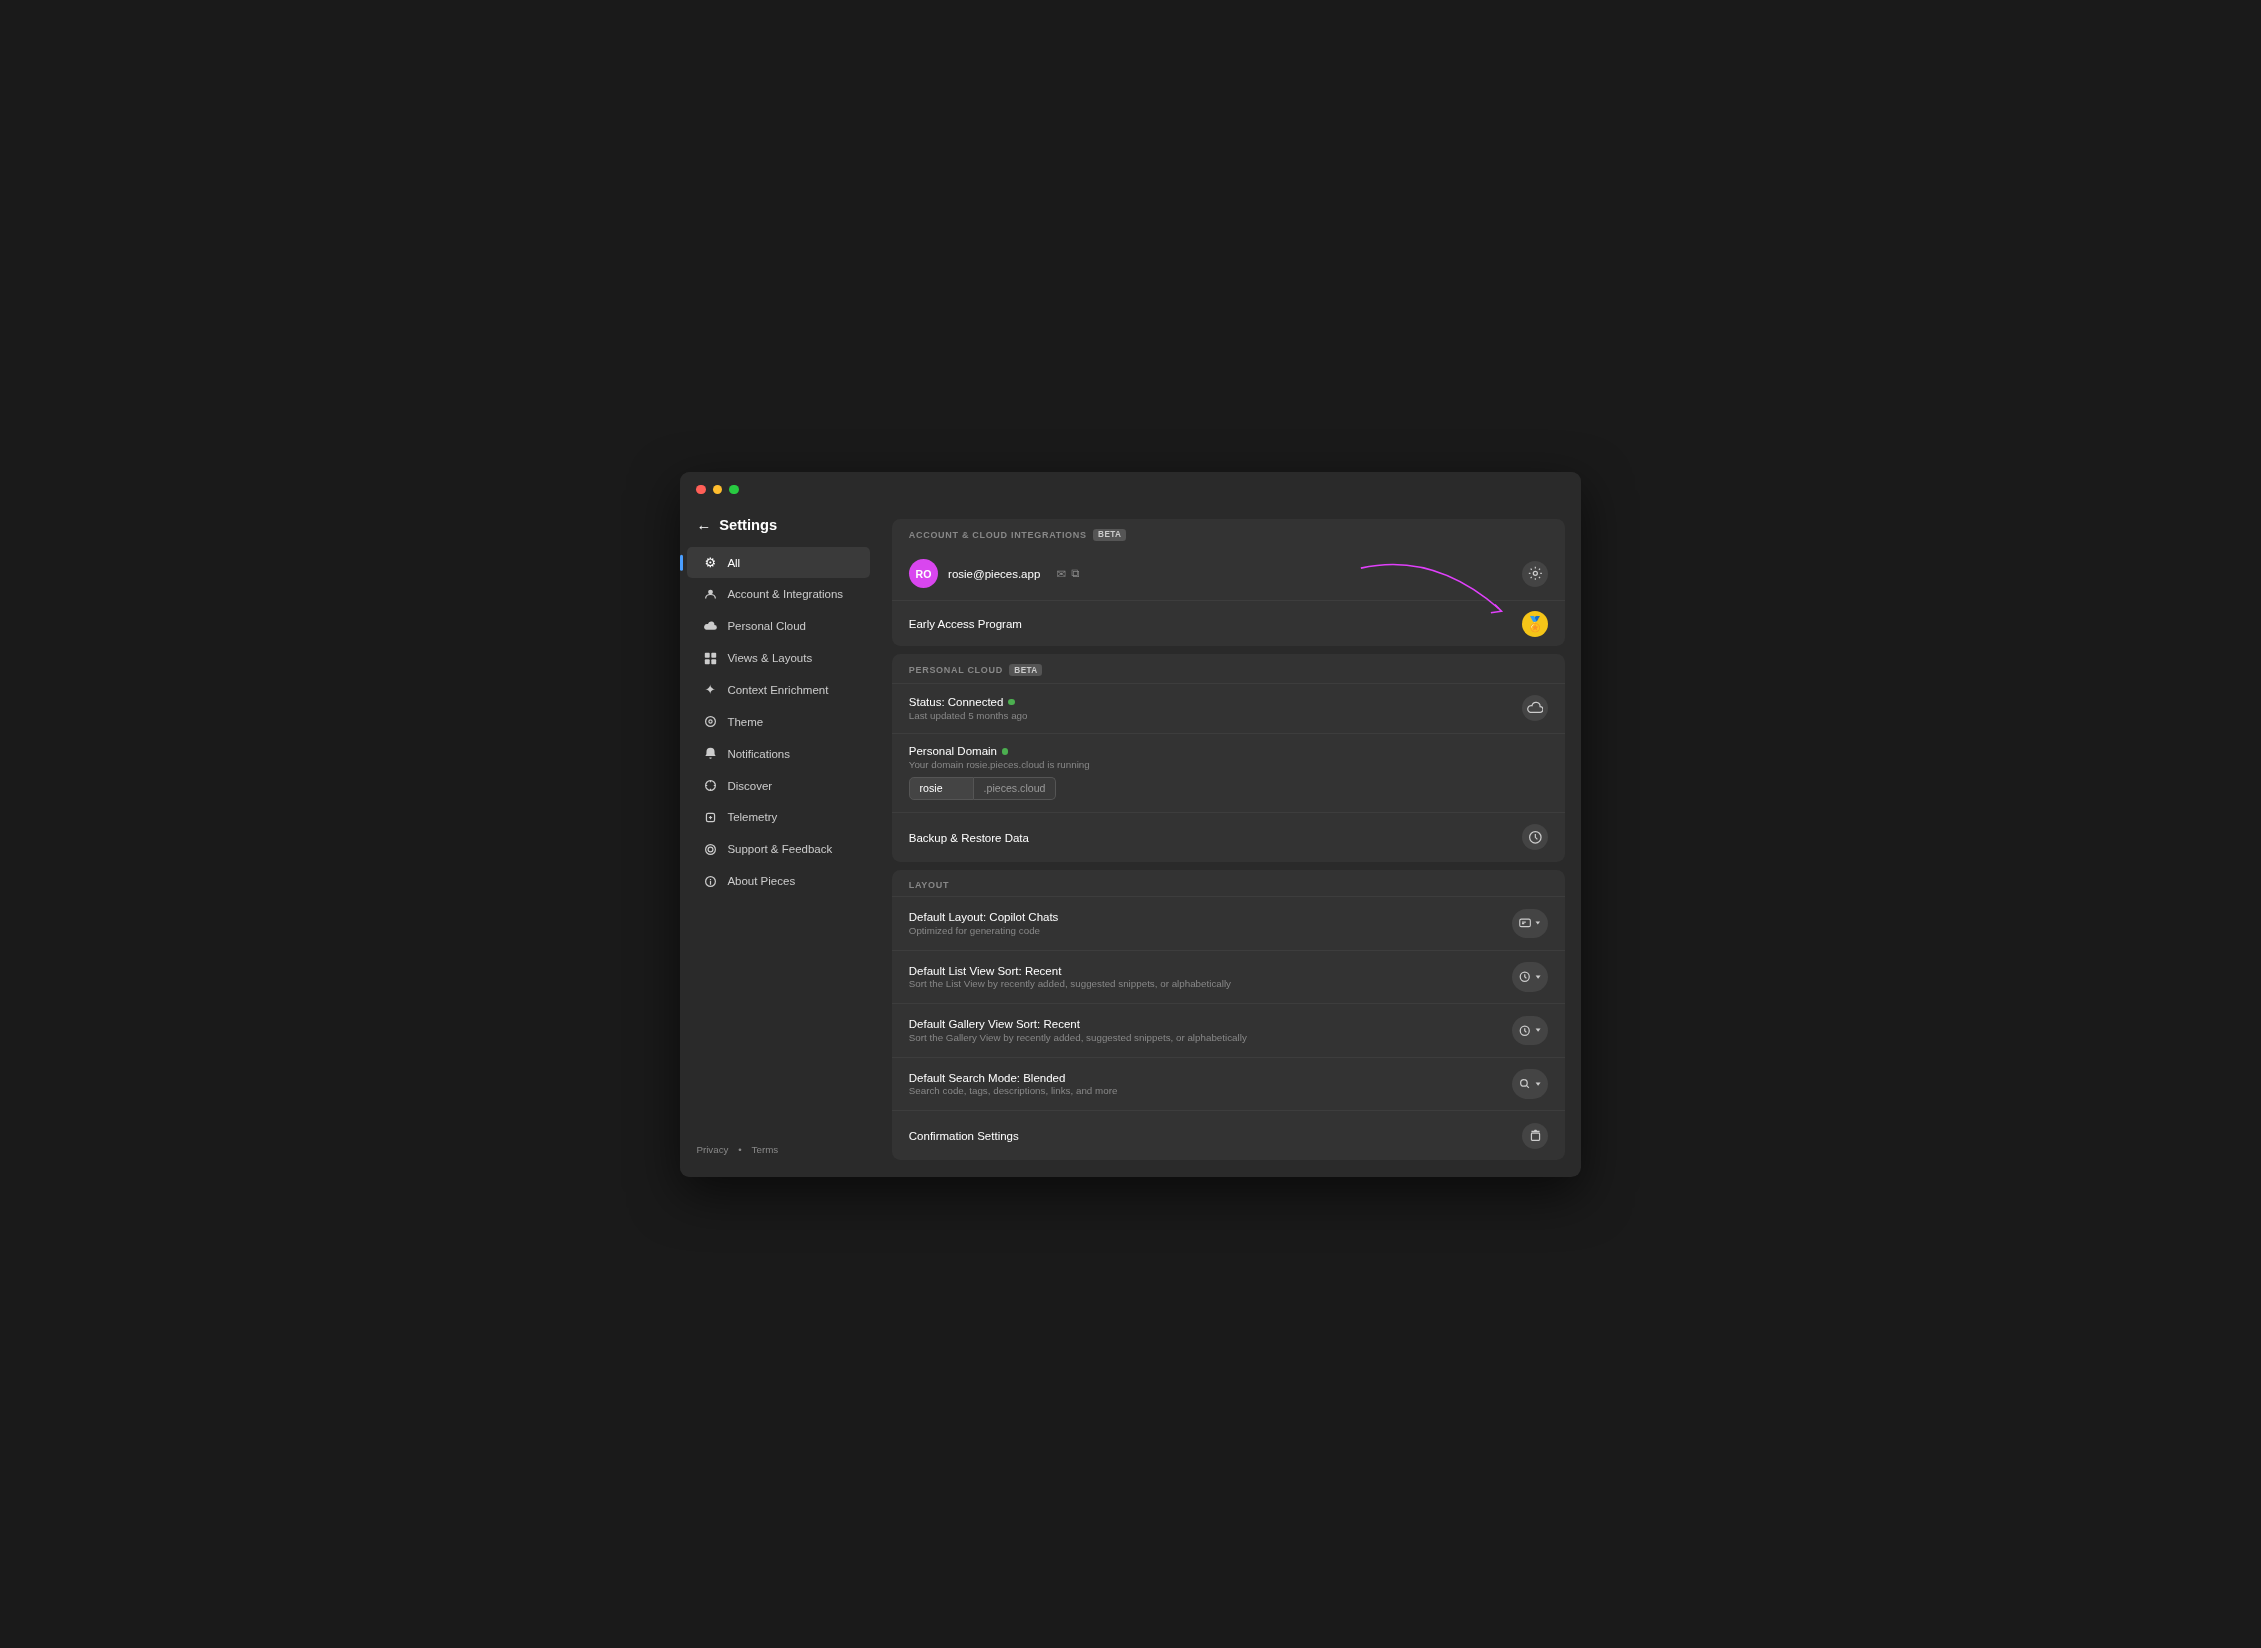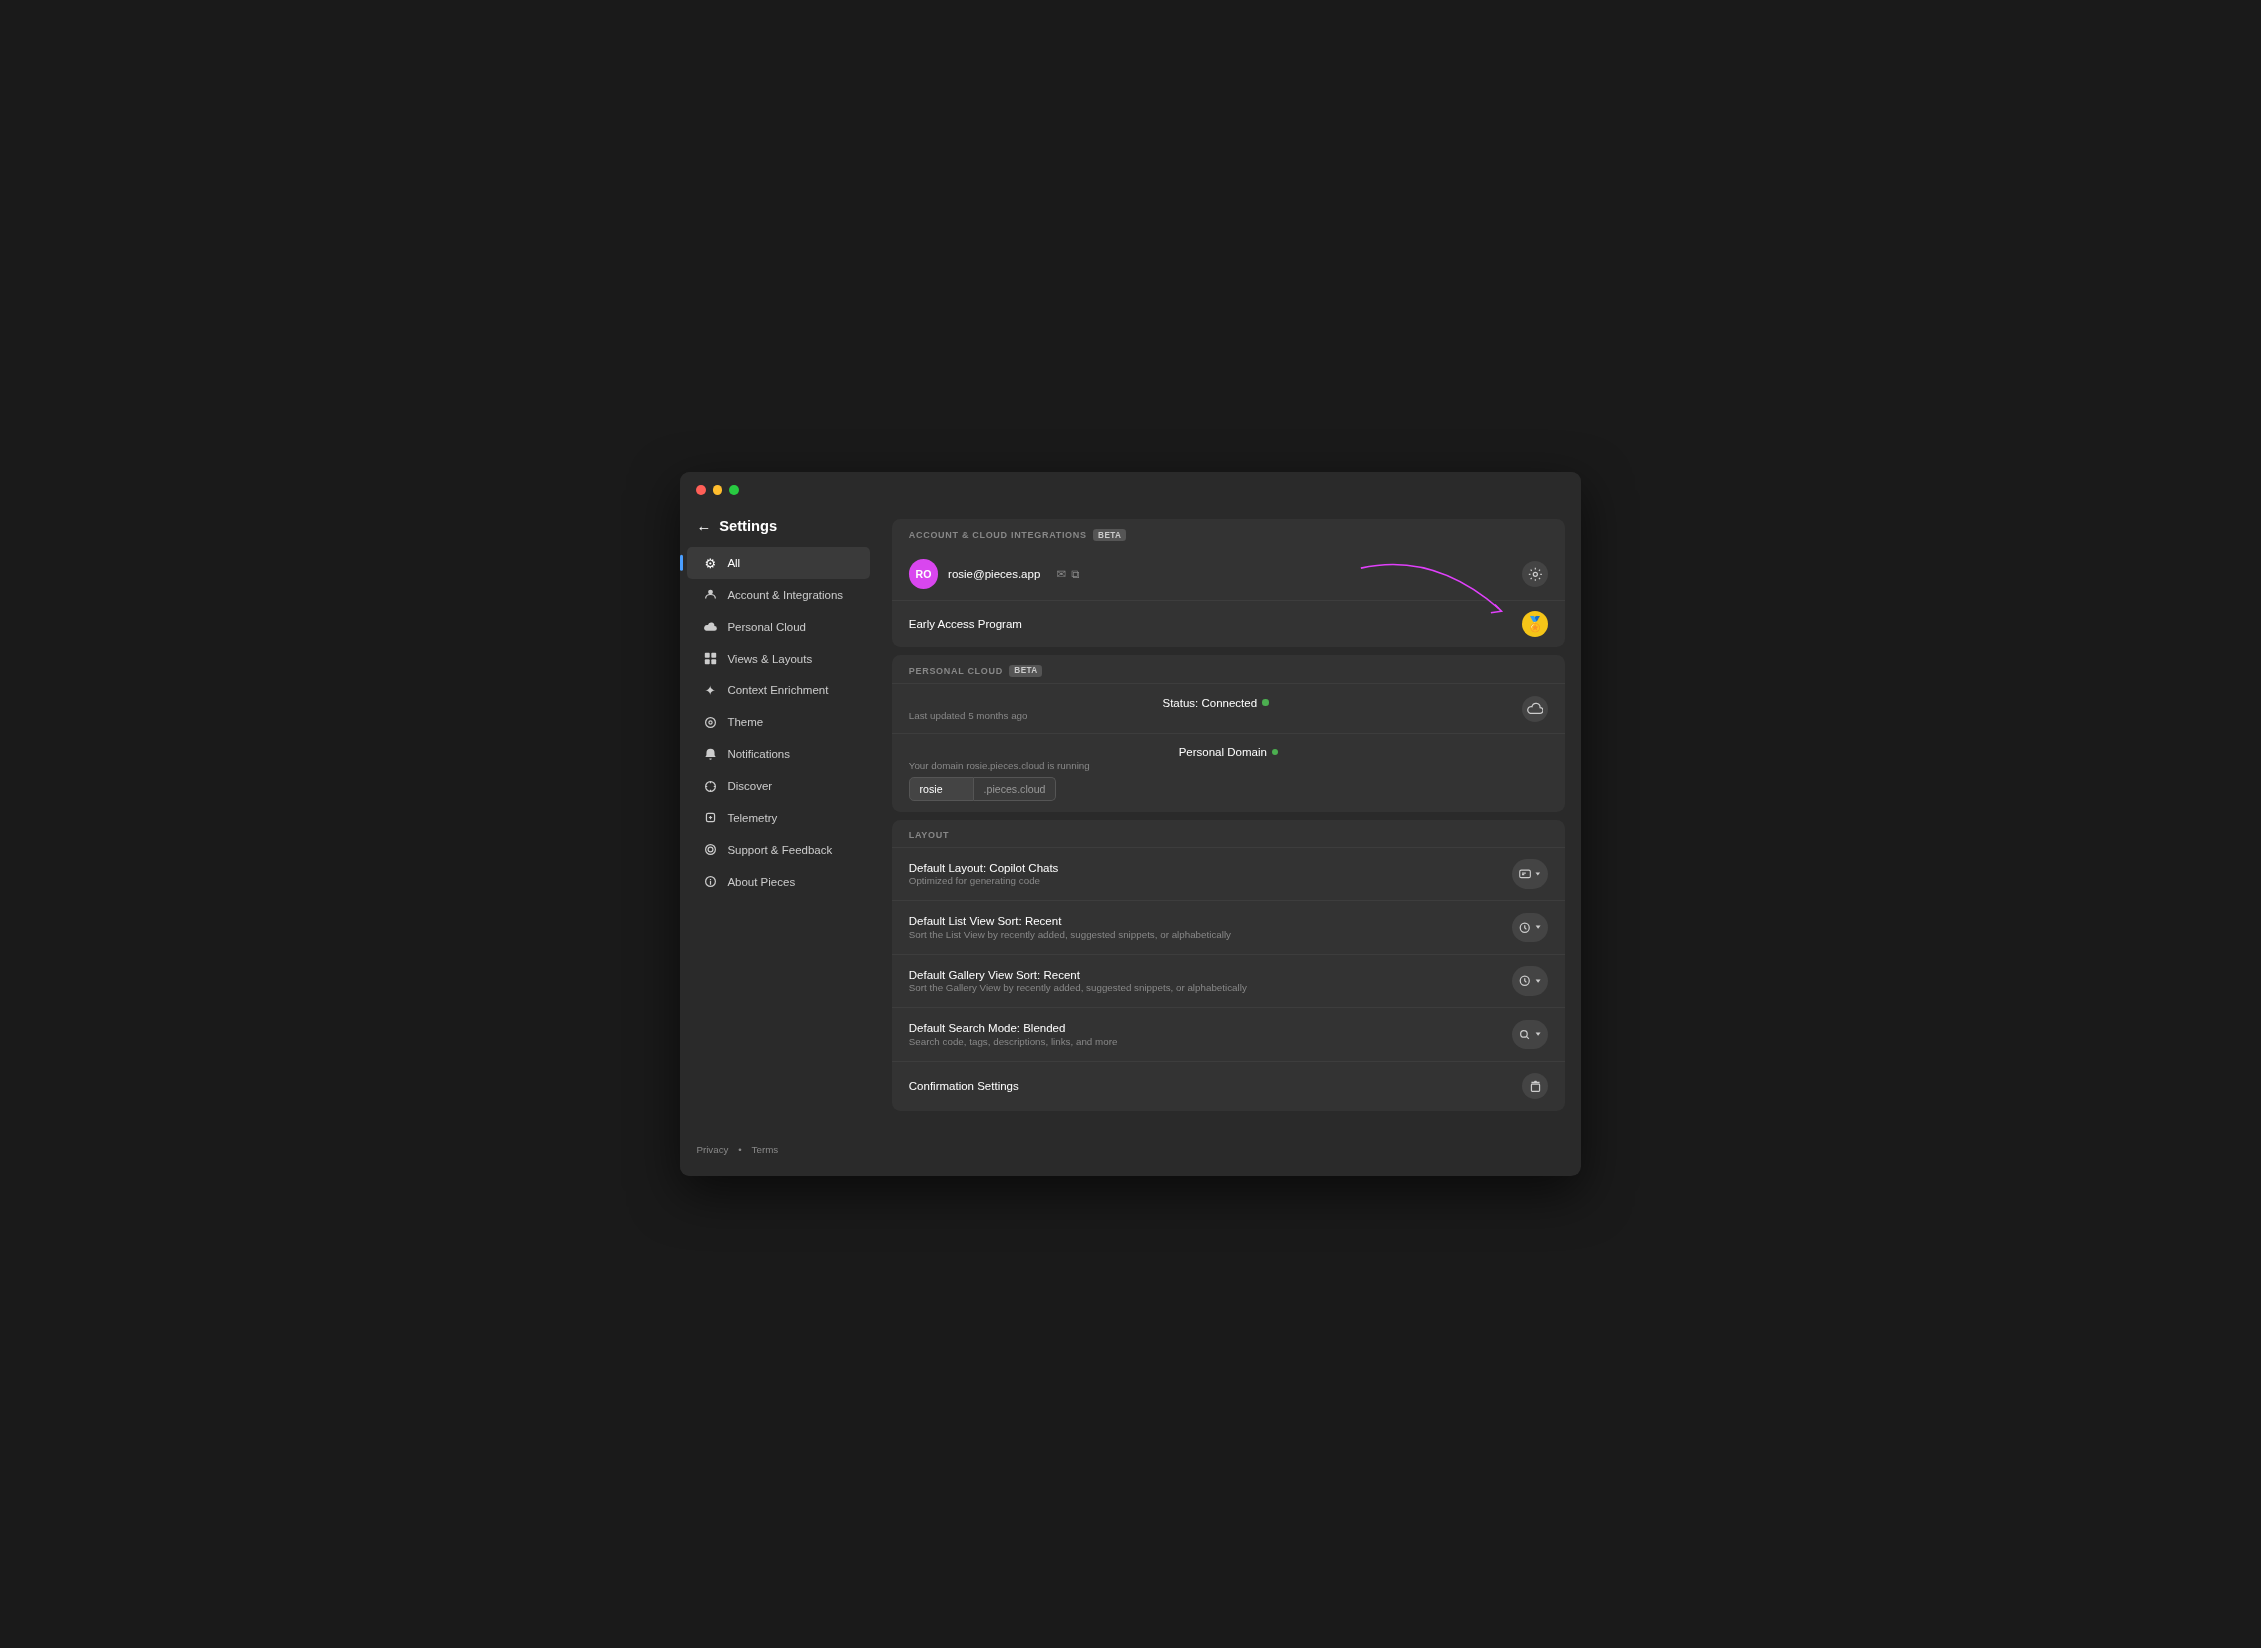--- a/index.html
+++ b/index.html
@@ -225,21 +225,20 @@
       justify-content: center;
       gap: 3.3px;
       color: #ccc;
       font-size: 11.5px;
       padding: 0 6.5px;
     }
     .status-connected {
       display: flex;
       align-items: center;
       gap: 4.9px;
-      justify-content: center;
     }
     .green-dot {
       width: 6.5px;
       height: 6.5px;
       border-radius: 50%;
       background: #4caf50;
       display: inline-block;
     }
     .domain-container {
       display: flex;
@@ -510,20 +509,33 @@
               <span class="green-dot"></span>
             </div>
             <div class="row-subtitle">Your domain rosie.pieces.cloud is running</div>
             <div class="domain-container">
               <input class="domain-input" type="text" value="rosie" style="">
               <span class="domain-suffix">.pieces.cloud</span>
             </div>
           </div>
         </div>
 
+        <div class="section-row">
+          <div class="row-content">
+            <span class="row-title">Backup &amp; Restore Data</span>
+          </div>
+          <div class="row-right">
+            <button class="icon-btn">
+              <svg width="14.7" height="14.7" viewBox="0 0 18 18" fill="none" stroke="currentColor" stroke-width="1.5">
+                <circle cx="9" cy="9" r="7"></circle>
+                <path d="M9 5v4l2.5 2.5"></path>
+              </svg>
+            </button>
+          </div>
+        </div>
       </div>
 
       <div class="section-card">
         <div class="section-header">
           <span class="section-label">LAYOUT</span>
         </div>
 
         <div class="section-row">
           <div class="row-content">
             <div class="row-title">Default Layout: Copilot Chats</div>

